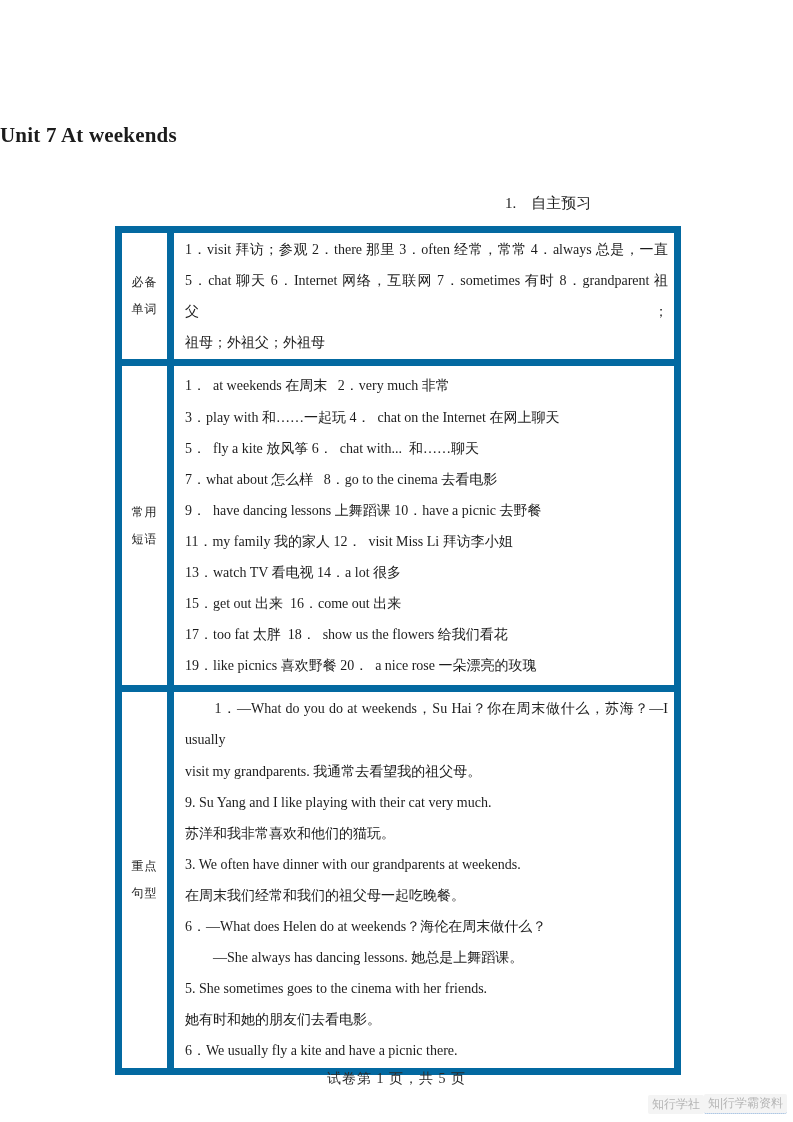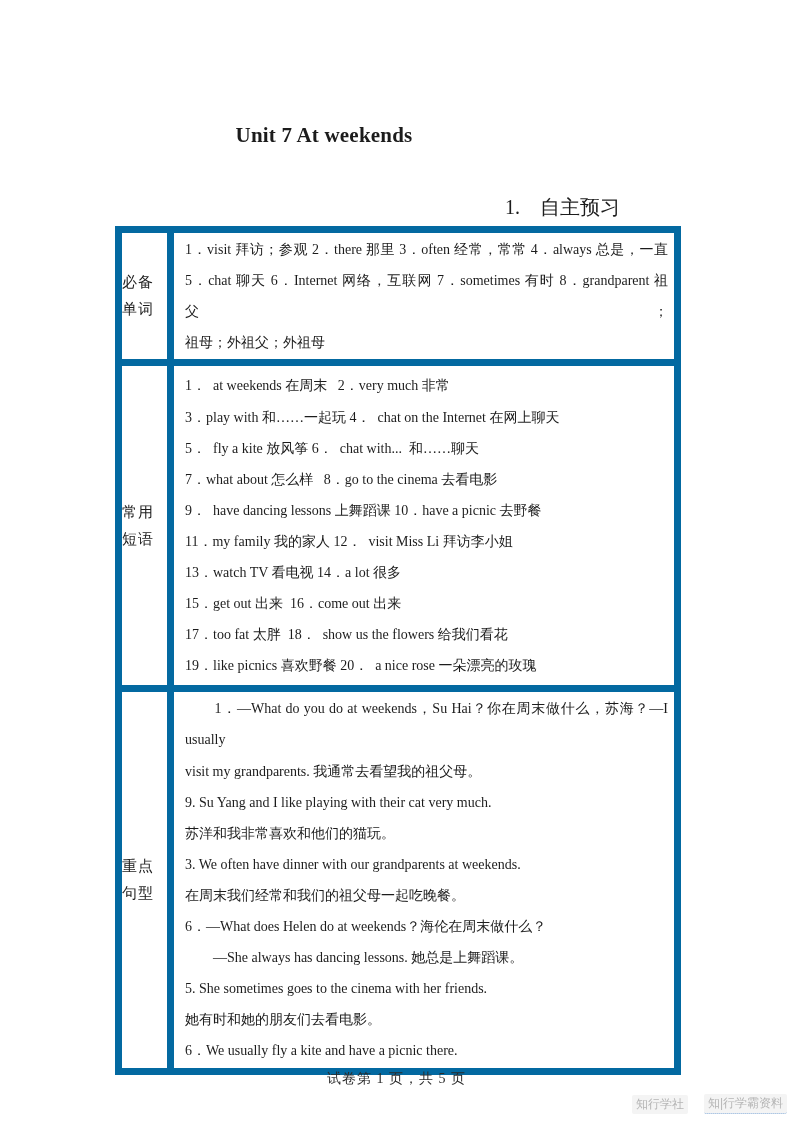--- a/index.html
+++ b/index.html
@@ -4,55 +4,55 @@
 <style>
   html,body{margin:0;padding:0;}
   body{
     width:793px;height:1122px;background:#ffffff;
     font-family:"Liberation Serif","DejaVu Serif",serif;
     color:#1c1c1c;position:relative;overflow:hidden;
   }
   .page{position:absolute;inset:0;background:#ffffff;}
   .doc-title{
     position:absolute;top:123px;left:0;width:648px;
-    text-align:center;font-size:21px;font-weight:bold;letter-spacing:.2px;
+    font-size:21px;font-weight:bold;letter-spacing:.2px;
   }
   .doc-subtitle{
     position:absolute;top:163px;left:116px;font-size:15px;
   }
   .section-heading{
-    position:absolute;top:194px;left:505px;font-size:20px;white-space:pre-wrap;
+    position:absolute;top:194px;left:505px;font-size:15px;white-space:pre-wrap;
   }
   table.doc-table{
     position:absolute;top:226px;left:115px;width:566px;
     border-collapse:collapse;table-layout:fixed;
   }
   table.doc-table td{
     border:7px solid #0369a1;vertical-align:middle;
   }
   td.label-cell{
-    width:45px;text-align:left;font-size:15px;line-height:27px;
+    width:45px;text-align:center;font-size:12px;line-height:27px;
     white-space:pre-line;padding:0;letter-spacing:1px;
   }
   td.content-cell{
     padding:1px 6px 1px 11px;font-size:14px;
   }
   .line{
     line-height:31.1px;white-space:pre-wrap;
     overflow:hidden;
   }
   .jl{text-align:justify;text-align-last:justify;}
   .footer-note{
     position:absolute;top:1070px;left:0;width:793px;text-align:center;
     font-size:14px;letter-spacing:1px;color:#2a2a2a;
   }
   .watermark{
     position:absolute;right:6px;bottom:8px;font-size:12px;
     font-family:"Liberation Sans","DejaVu Sans",sans-serif;
-    display:flex;gap:16px;align-items:center;
+    display:flex;gap:0;align-items:center;
   }
   .wm-chip{
     color:#b5b5b5;background:#f4f4f4;padding:1px 4px;border-radius:2px;
   }
   .wm-chip.dotted{border-bottom:1px dotted #8ab0dd;}
 </style>
 </head>
 <body>
 
 <div class="page">

